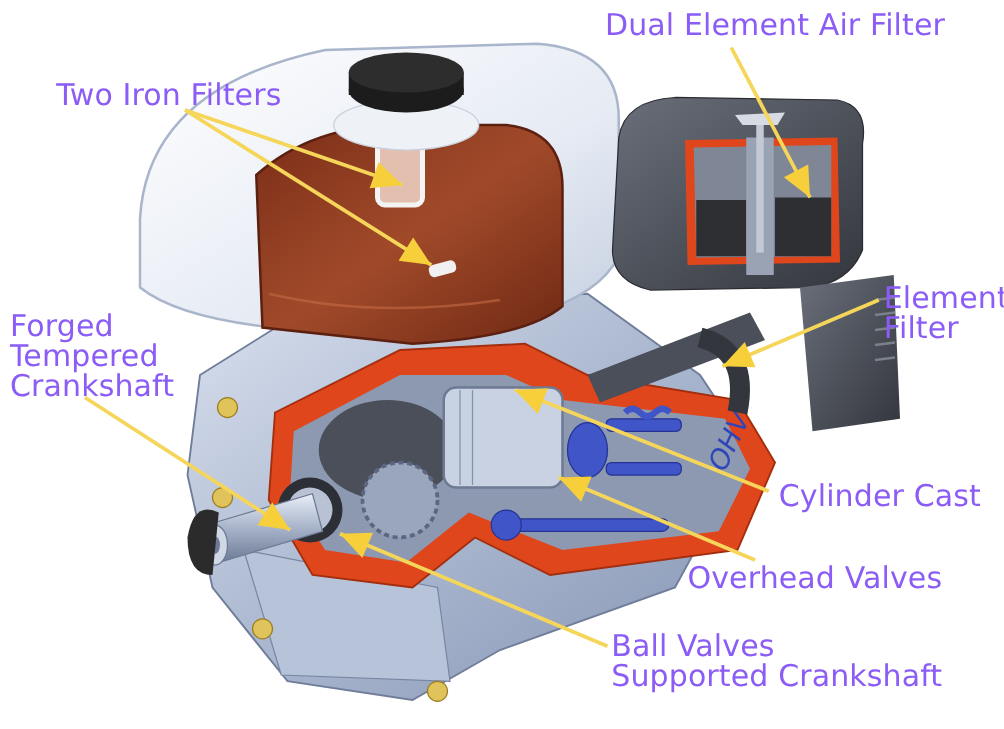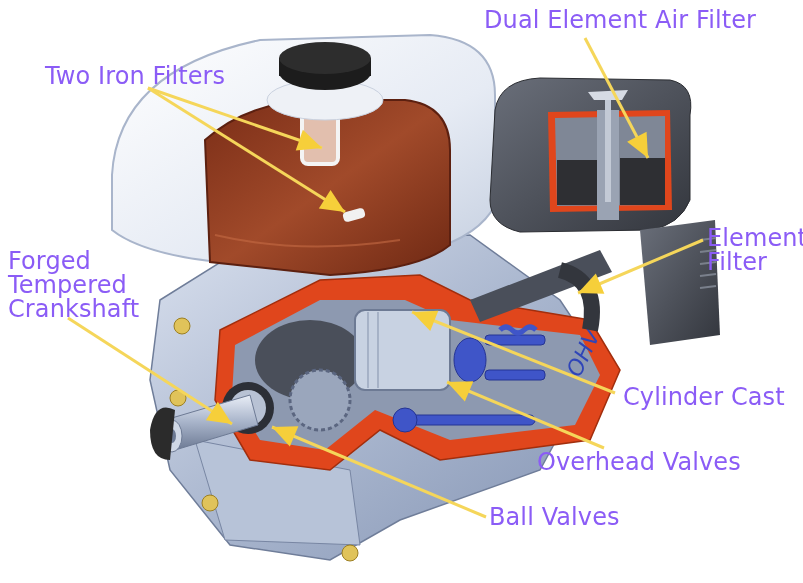--- a/index.html
+++ b/index.html
@@ -162,20 +162,21 @@
       <span>Filter</span>
     </div>
     <div class="label" style="left: 8px; top: 249px;">
       <span>Forged</span>
       <span>Tempered</span>
       <span>Crankshaft</span>
     </div>
     <div class="label" style="left: 623px; top: 385px;">
       <span>Cylinder Cast</span>
     </div>
-    <div class="label" style="left: 537px; top: 450px;">
+    <div class="label" style="left: 550px; top: 450px;">
       <span>Overhead Valves</span>
     </div>
     <div class="label" style="left: 489px; top: 505px;">
       <span>Ball Valves</span>
+      <span>Supported Crankshaft</span>
     </div>
   </div>
 </div>
 
 </body></html>

